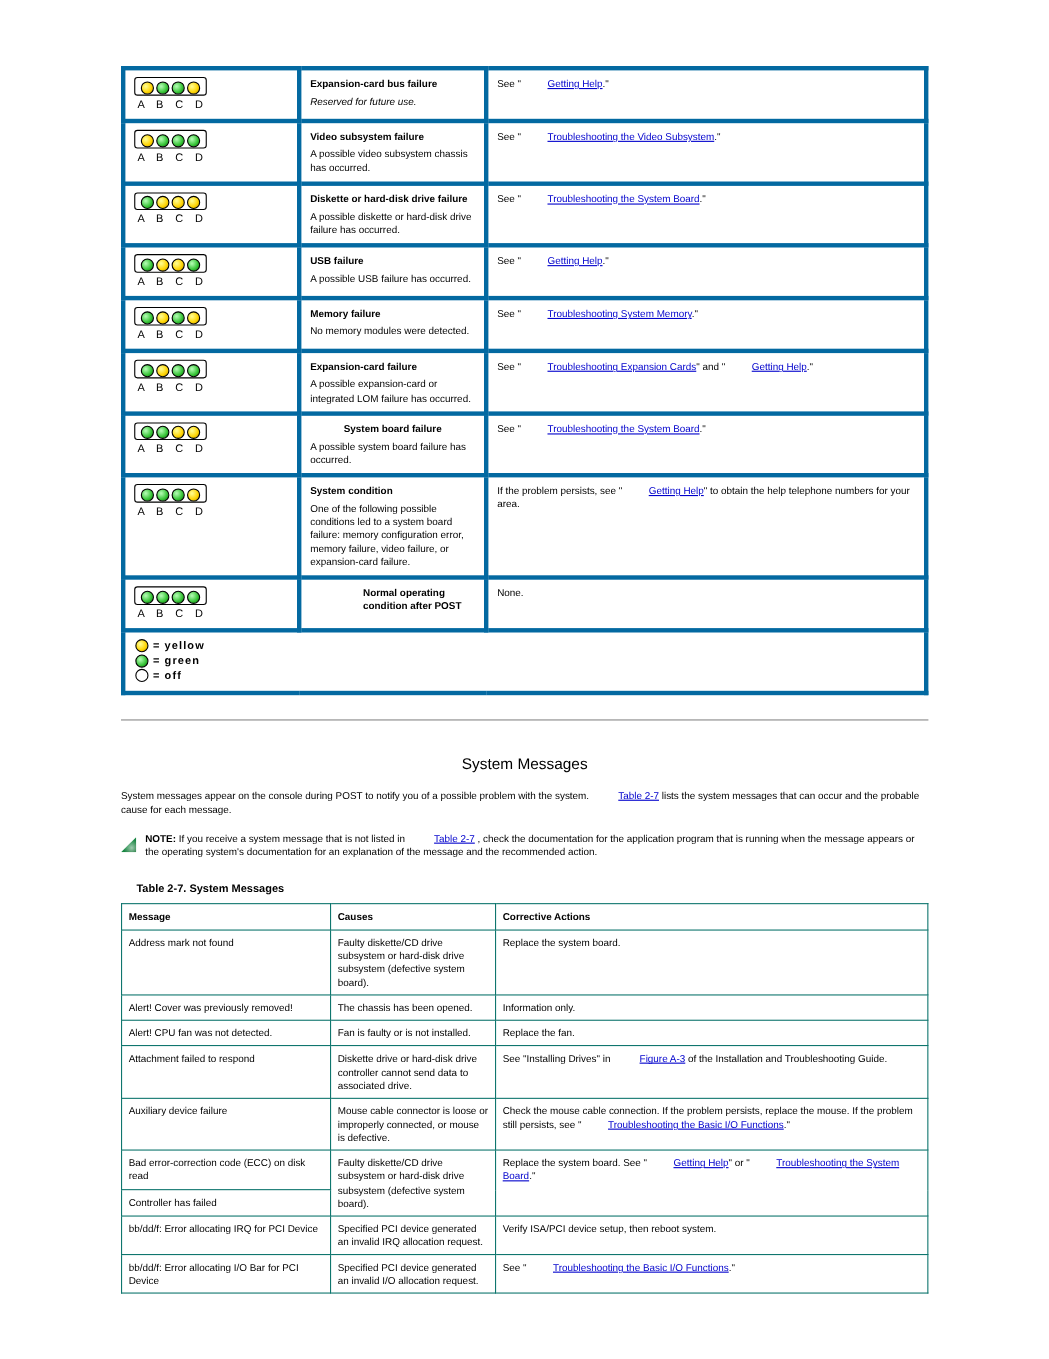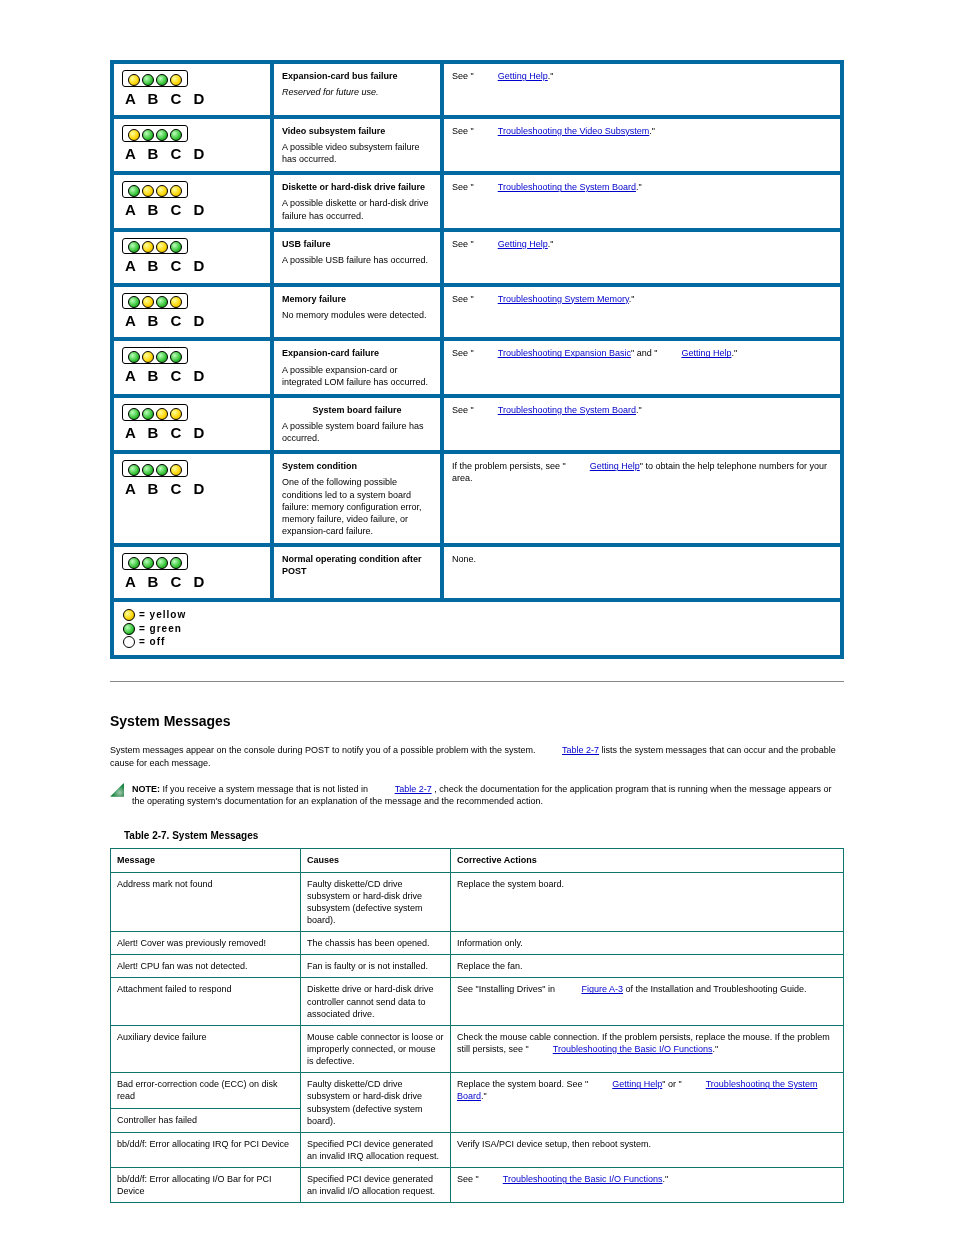--- a/index.html
+++ b/index.html
@@ -40,32 +40,32 @@
     border:1px solid #000;
     margin:0 1px;
     vertical-align:middle;
     box-sizing:border-box;
   }
   .led.y{ background: radial-gradient(circle at 35% 35%, #ffff99, #ffd400 60%, #b08a00);}
   .led.g{ background: radial-gradient(circle at 35% 35%, #baffba, #35c335 60%, #0a6a0a);}
   .led.off{ background:#fff;}
   .led-labels{
     font-family: Verdana, Arial;
-    font-weight:bold;
-    font-size:15px;
+    font-weight:normal;
+    font-size:10px;
     letter-spacing:4px;
     padding-left:3px;
     margin-top:2px;
   }
   .led-legend .led{ margin-right:4px; vertical-align:middle;}
   .led-legend { font-size:10px; font-weight:bold; letter-spacing:1px;}
   a.link{ color:#0000cc; text-decoration: underline; margin-left: 24px;}
   hr.sep{ border:none; border-top:1px solid #888; margin:22px 0 30px 0;}
-  h3.section-title{ font-size:14px; font-weight:bold; margin:0 0 14px 0;}
-  .note-row{ display:flex; align-items:flex-start; gap:8px; margin:14px 0 22px 0;}
+  h3.section-title{ font-size:14px; font-weight:normal; margin:0 0 14px 0;text-align:center;}
+  .note-row{ display:flex; align-items:center; gap:8px; margin:14px 0 22px 0;}
   .note-icon{
     width:14px; height:14px; flex:0 0 14px;
     background: linear-gradient(135deg,#3a6, #062);
     clip-path: polygon(0 100%, 100% 0, 100% 100%);
     position:relative;
     border-radius:1px;
   }
   .note-icon::after{
     content:""; position:absolute; inset:0;
     background: radial-gradient(circle at 70% 70%, rgba(255,255,255,.6), transparent 55%);
@@ -103,21 +103,21 @@
         <td class="col-cause">
           <div style="font-weight: bold;">Expansion-card bus failure</div>
           <div style="margin-top: 4px; font-style: italic;">Reserved for future use.</div>
         </td>
         <td class="col-action"><span>See "</span><a href="#" class="link">Getting Help</a><span>."</span></td>
       </tr>
       <tr>
         <td class="col-led"><div class="led-box"><div class="led-row"><span class="led y"></span><span class="led g"></span><span class="led g"></span><span class="led g"></span></div></div><div class="led-labels">A B C D</div></td>
         <td class="col-cause">
           <div style="font-weight: bold;">Video subsystem failure</div>
-          <div style="margin-top: 4px;">A possible video subsystem failure has occurred.</div>
+          <div style="margin-top: 4px;">A possible video subsystem chassis has occurred.</div>
         </td>
         <td class="col-action"><span>See "</span><a href="#" class="link">Troubleshooting the Video Subsystem</a><span>."</span></td>
       </tr>
       <tr>
         <td class="col-led"><div class="led-box"><div class="led-row"><span class="led g"></span><span class="led y"></span><span class="led y"></span><span class="led y"></span></div></div><div class="led-labels">A B C D</div></td>
         <td class="col-cause">
           <div style="font-weight: bold;">Diskette or hard-disk drive failure</div>
           <div style="margin-top: 4px;">A possible diskette or hard-disk drive failure has occurred.</div>
         </td>
         <td class="col-action"><span>See "</span><a href="#" class="link">Troubleshooting the System Board</a><span>."</span></td>
@@ -137,42 +137,42 @@
           <div style="margin-top: 4px;">No memory modules were detected.</div>
         </td>
         <td class="col-action"><span>See "</span><a href="#" class="link">Troubleshooting System Memory</a><span>."</span></td>
       </tr>
       <tr>
         <td class="col-led"><div class="led-box"><div class="led-row"><span class="led g"></span><span class="led y"></span><span class="led g"></span><span class="led g"></span></div></div><div class="led-labels">A B C D</div></td>
         <td class="col-cause">
           <div style="font-weight: bold;">Expansion-card failure</div>
           <div style="margin-top: 4px;">A possible expansion-card or integrated LOM failure has occurred.</div>
         </td>
-        <td class="col-action"><span>See "</span><a href="#" class="link">Troubleshooting Expansion Basic</a><span>" and "</span><a href="#" class="link">Getting Help</a><span>."</span></td>
+        <td class="col-action"><span>See "</span><a href="#" class="link">Troubleshooting Expansion Cards</a><span>" and "</span><a href="#" class="link">Getting Help</a><span>."</span></td>
       </tr>
       <tr>
         <td class="col-led"><div class="led-box"><div class="led-row"><span class="led g"></span><span class="led g"></span><span class="led y"></span><span class="led y"></span></div></div><div class="led-labels">A B C D</div></td>
         <td class="col-cause">
           <div style="font-weight: bold; text-align: center;">System board failure</div>
           <div style="margin-top: 4px;">A possible system board failure has occurred.</div>
         </td>
         <td class="col-action"><span>See "</span><a href="#" class="link">Troubleshooting the System Board</a><span>."</span></td>
       </tr>
       <tr>
         <td class="col-led"><div class="led-box"><div class="led-row"><span class="led g"></span><span class="led g"></span><span class="led g"></span><span class="led y"></span></div></div><div class="led-labels">A B C D</div></td>
         <td class="col-cause">
           <div style="font-weight: bold;">System condition</div>
           <div style="margin-top: 4px;">One of the following possible conditions led to a system board failure: memory configuration error, memory failure, video failure, or expansion-card failure.</div>
         </td>
         <td class="col-action"><span>If the problem persists, see "</span><a href="#" class="link">Getting Help</a><span>" to obtain the help telephone numbers for your area.</span></td>
       </tr>
       <tr>
         <td class="col-led"><div class="led-box"><div class="led-row"><span class="led g"></span><span class="led g"></span><span class="led g"></span><span class="led g"></span></div></div><div class="led-labels">A B C D</div></td>
         <td class="col-cause">
-          <div style="font-weight: bold;">Normal operating condition after POST</div>
+          <div style="font-weight: bold; margin-left: 48px;">Normal operating condition after POST</div>
         </td>
         <td class="col-action">None.</td>
       </tr>
     </tbody>
   <tbody>
       <tr>
     <td colspan="3">
       <div class="led-legend">
         <span class="led y"></span><span>= yellow</span><br>
         <span class="led g"></span><span>= green</span><br>

